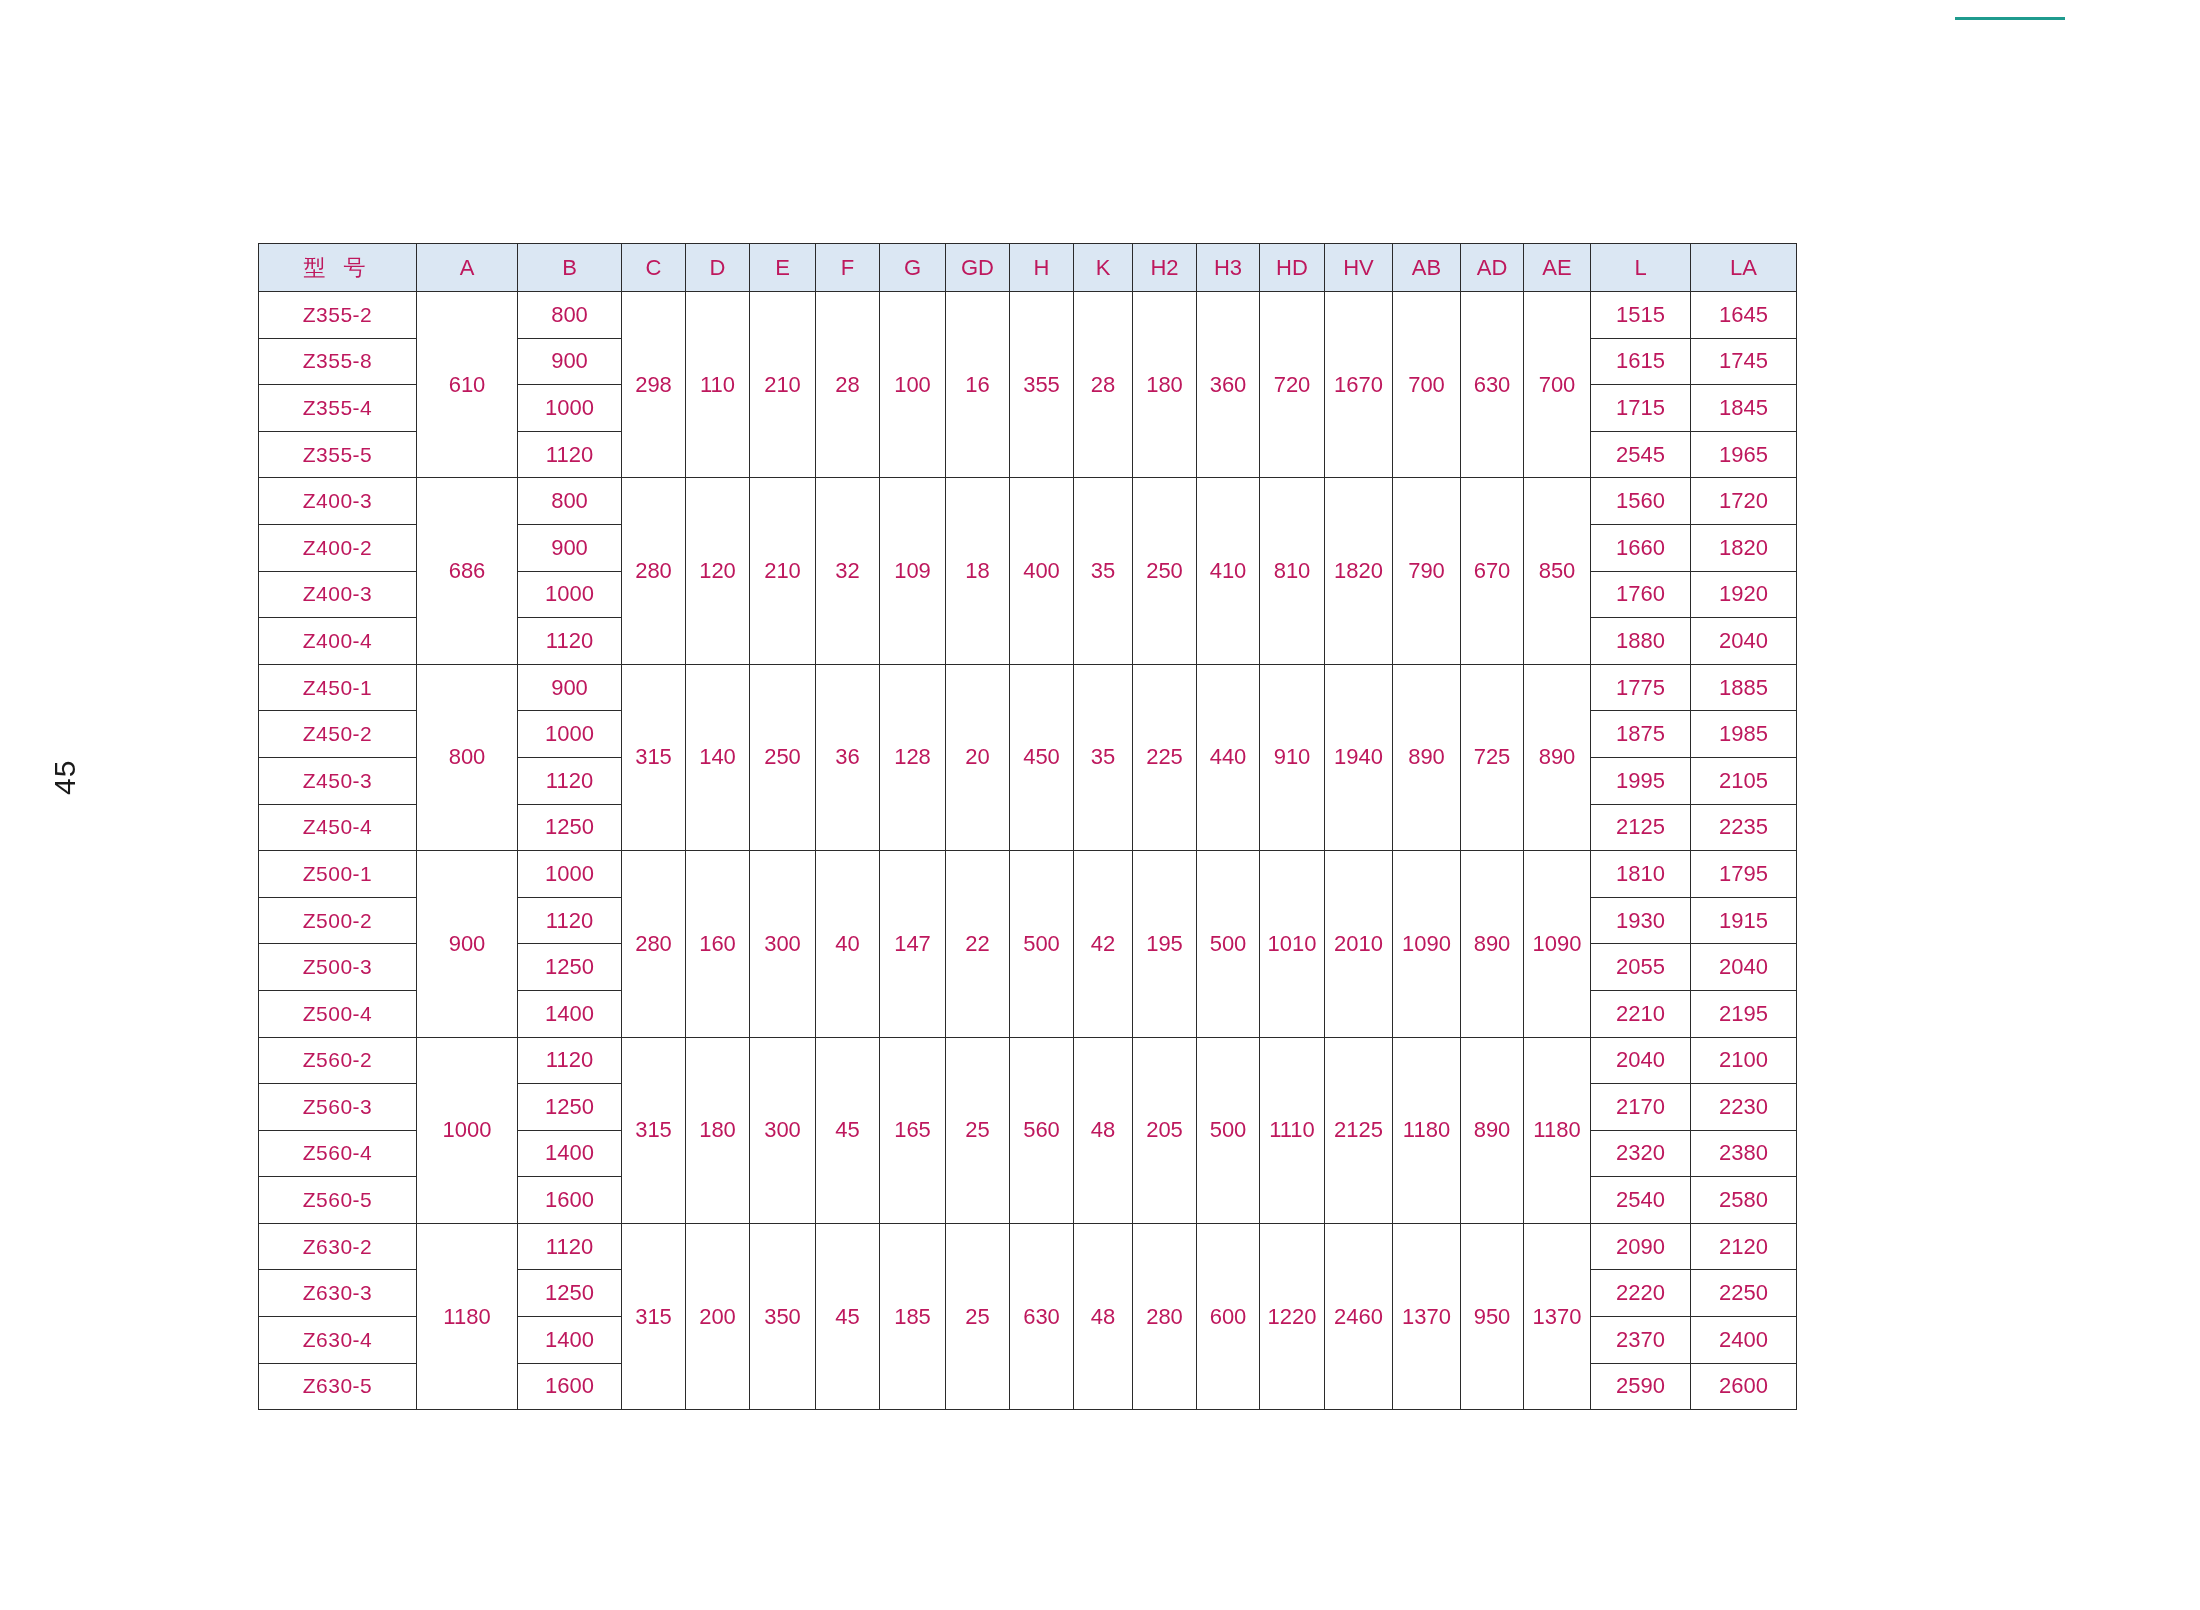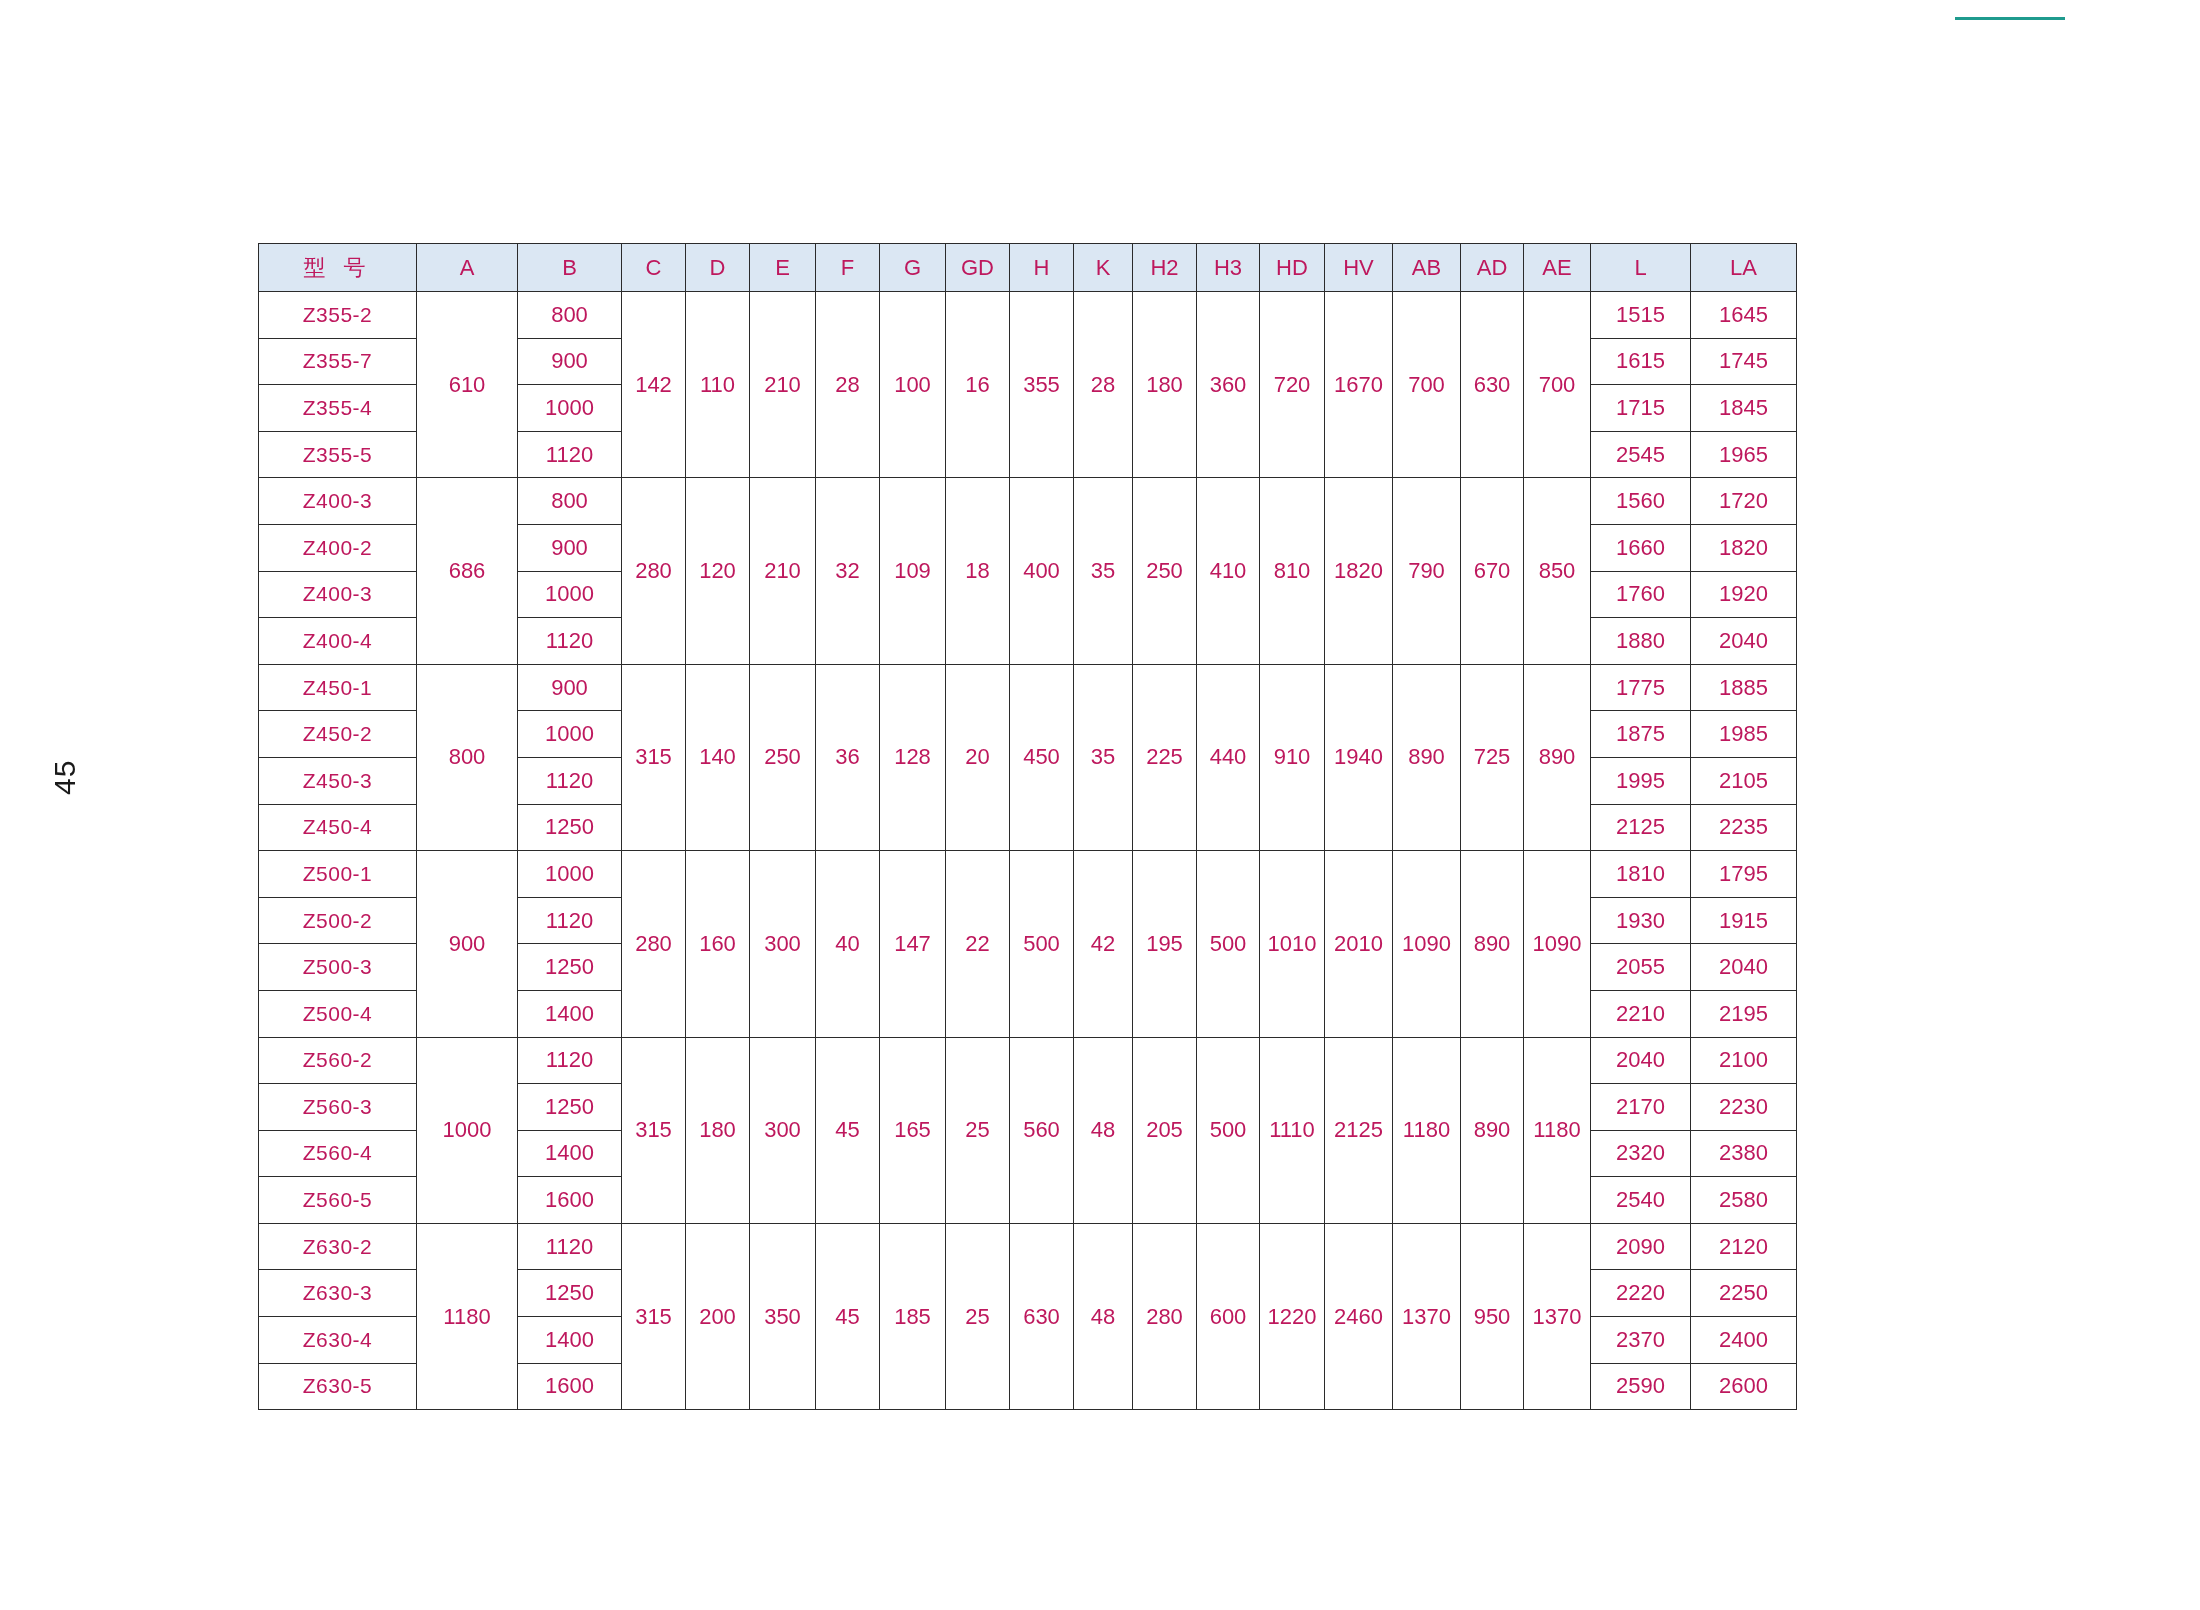--- a/index.html
+++ b/index.html
@@ -123,40 +123,40 @@
           <th class="h-ae">AE</th>
           <th class="h-l">L</th>
           <th class="h-la">LA</th>
         </tr>
       </thead>
       <tbody id="table-body">
           <tr>
             <td class="model">Z355-2</td>
             <td class="num" rowspan="4">610</td>
             <td class="num">800</td>
-            <td class="num" rowspan="4">142</td>
+            <td class="num" rowspan="4">298</td>
             <td class="num" rowspan="4">110</td>
             <td class="num" rowspan="4">210</td>
             <td class="num" rowspan="4">28</td>
             <td class="num" rowspan="4">100</td>
             <td class="num" rowspan="4">16</td>
             <td class="num" rowspan="4">355</td>
             <td class="num" rowspan="4">28</td>
             <td class="num" rowspan="4">180</td>
             <td class="num" rowspan="4">360</td>
             <td class="num" rowspan="4">720</td>
             <td class="num" rowspan="4">1670</td>
             <td class="num" rowspan="4">700</td>
             <td class="num" rowspan="4">630</td>
             <td class="num" rowspan="4">700</td>
             <td class="num">1515</td>
             <td class="num">1645</td>
           </tr>
           <tr>
-            <td class="model">Z355-7</td>
+            <td class="model">Z355-8</td>
             <td class="num">900</td>
             <td class="num">1615</td>
             <td class="num">1745</td>
           </tr>
           <tr>
             <td class="model">Z355-4</td>
             <td class="num">1000</td>
             <td class="num">1715</td>
             <td class="num">1845</td>
           </tr>

